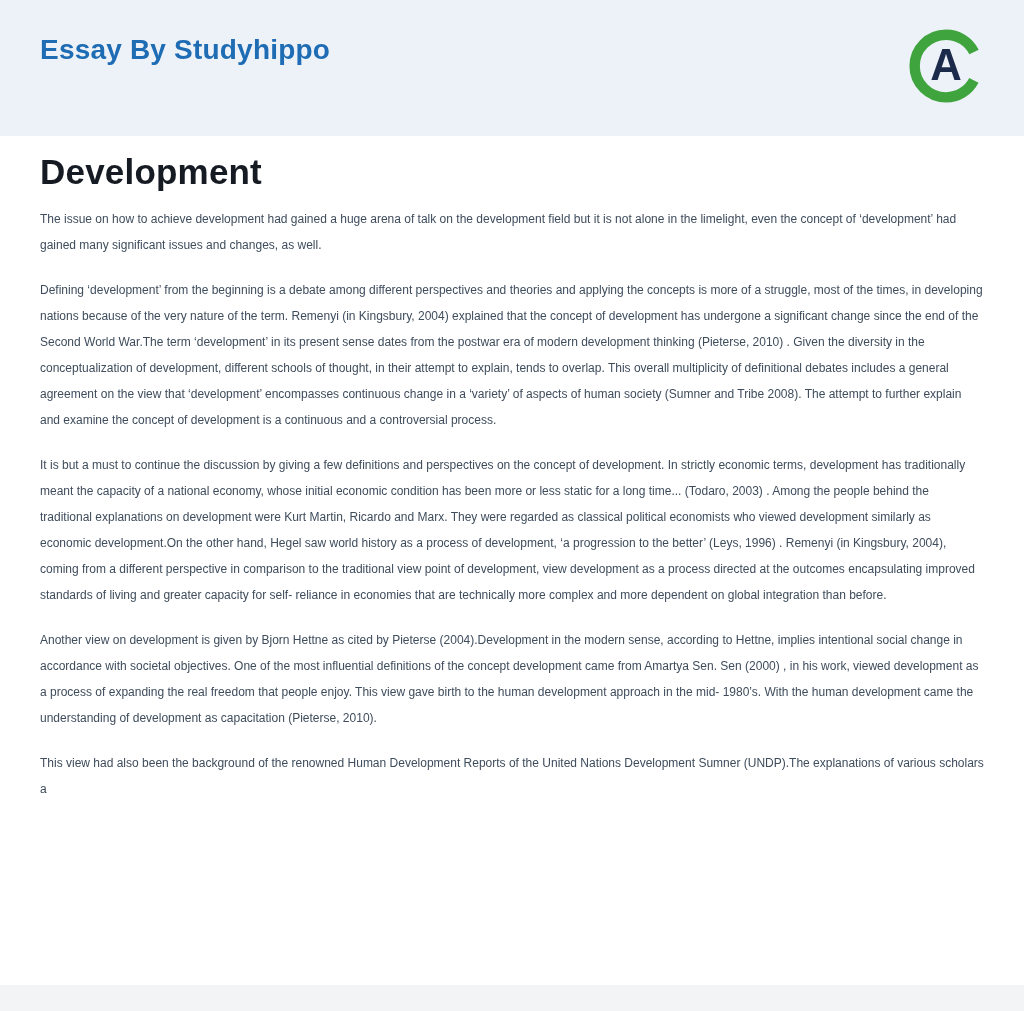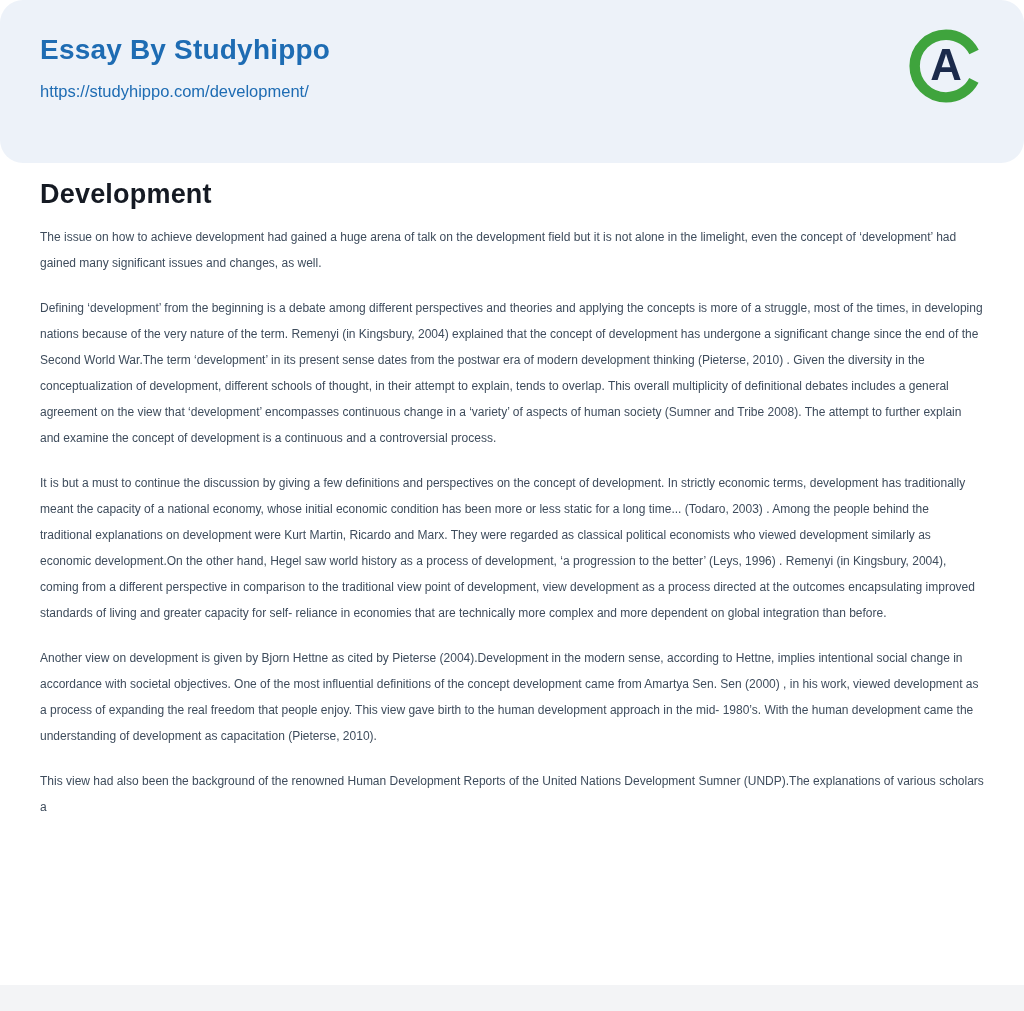--- a/index.html
+++ b/index.html
@@ -6,23 +6,23 @@
   html, body { background:#ffffff; }
   body {
     width:1024px; height:1011px; overflow:hidden; position:relative;
     font-family:"Liberation Sans", sans-serif;
     -webkit-font-smoothing:antialiased;
   }
 
   
   .header {
     background: var(--header-bg, #edf2f9);
-    height:163px;
+    height:136px;
     padding: 28px 40px 16px 40px;
-    display:flex; justify-content:space-between; align-items:flex-start;border-radius:23px;
+    display:flex; justify-content:space-between; align-items:flex-start;
   }
   .header-left { padding-top:6px; }
   .site-title {
     color: var(--accent-blue, #1e6cb3);
     font-size:28px; font-weight:700; letter-spacing:0.2px;
   }
   .site-url {
     display:inline-block; margin-top:16px;
     color: var(--accent-blue, #1e6cb3);
     font-size:16.5px; text-decoration:none; cursor:pointer;
@@ -31,42 +31,41 @@
   .logo-ring { stroke: var(--logo-green, #3fa43d); }
   .logo-letter {
     fill: var(--logo-letter-color, #1b2a4b);
     font-size:46px; font-weight:700;
     font-family:"Liberation Sans", sans-serif;
   }
 
   
   .content { padding: 16px 40px 0 40px; }
   .article-title {
-    font-size:27px; font-weight:800;
+    font-size:35px; font-weight:800;
     color: var(--title-color, #151a23);
     margin: 0 0 14px 0; letter-spacing:0.2px;
   }
   .article-body p {
     font-size:12px; line-height:26px;
     color: var(--body-text, #3e4c5c);
     margin: 0 0 19px 0;
   }
 
   .page-end {
     position:absolute; left:0; bottom:0; width:100%; height:26px;
     background:#f3f4f6;
   }
 </style>
 </head>
 <body>
 
 <header class="header">
   <div class="header-left">
     <div class="site-title">Essay By Studyhippo</div>
-    <a class="site-url">https://studyhippo.com/development/</a>
   </div>
   <svg class="logo" viewBox="0 0 80 80" aria-hidden="true">
     <circle class="logo-ring" cx="40" cy="40" r="33" fill="none" stroke-width="11" stroke-dasharray="176 31.4" stroke-dashoffset="-15.7"></circle>
     <text class="logo-letter" x="40" y="55" text-anchor="middle">A</text>
   </svg>
 </header>
 
 <main class="content">
   <h1 class="article-title">Development</h1>
   <div class="article-body">

